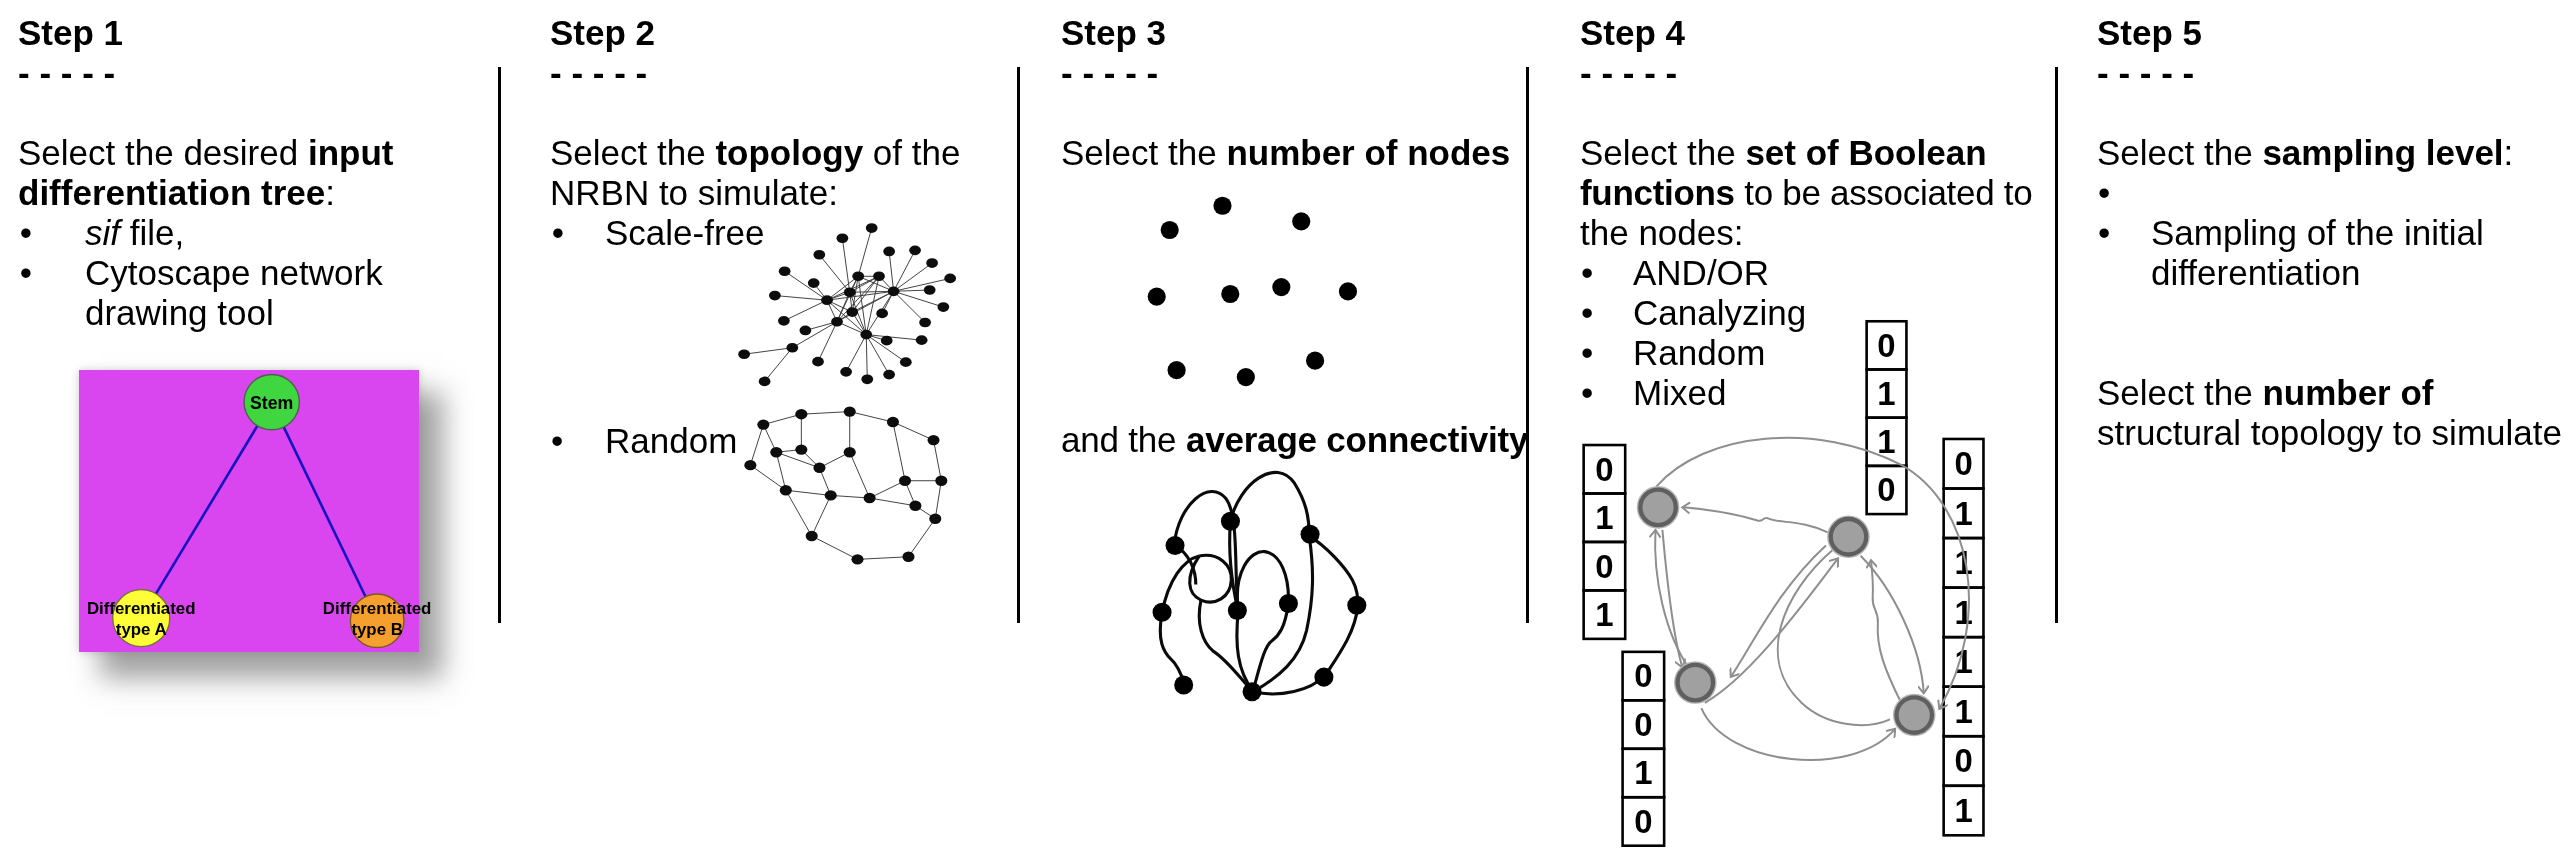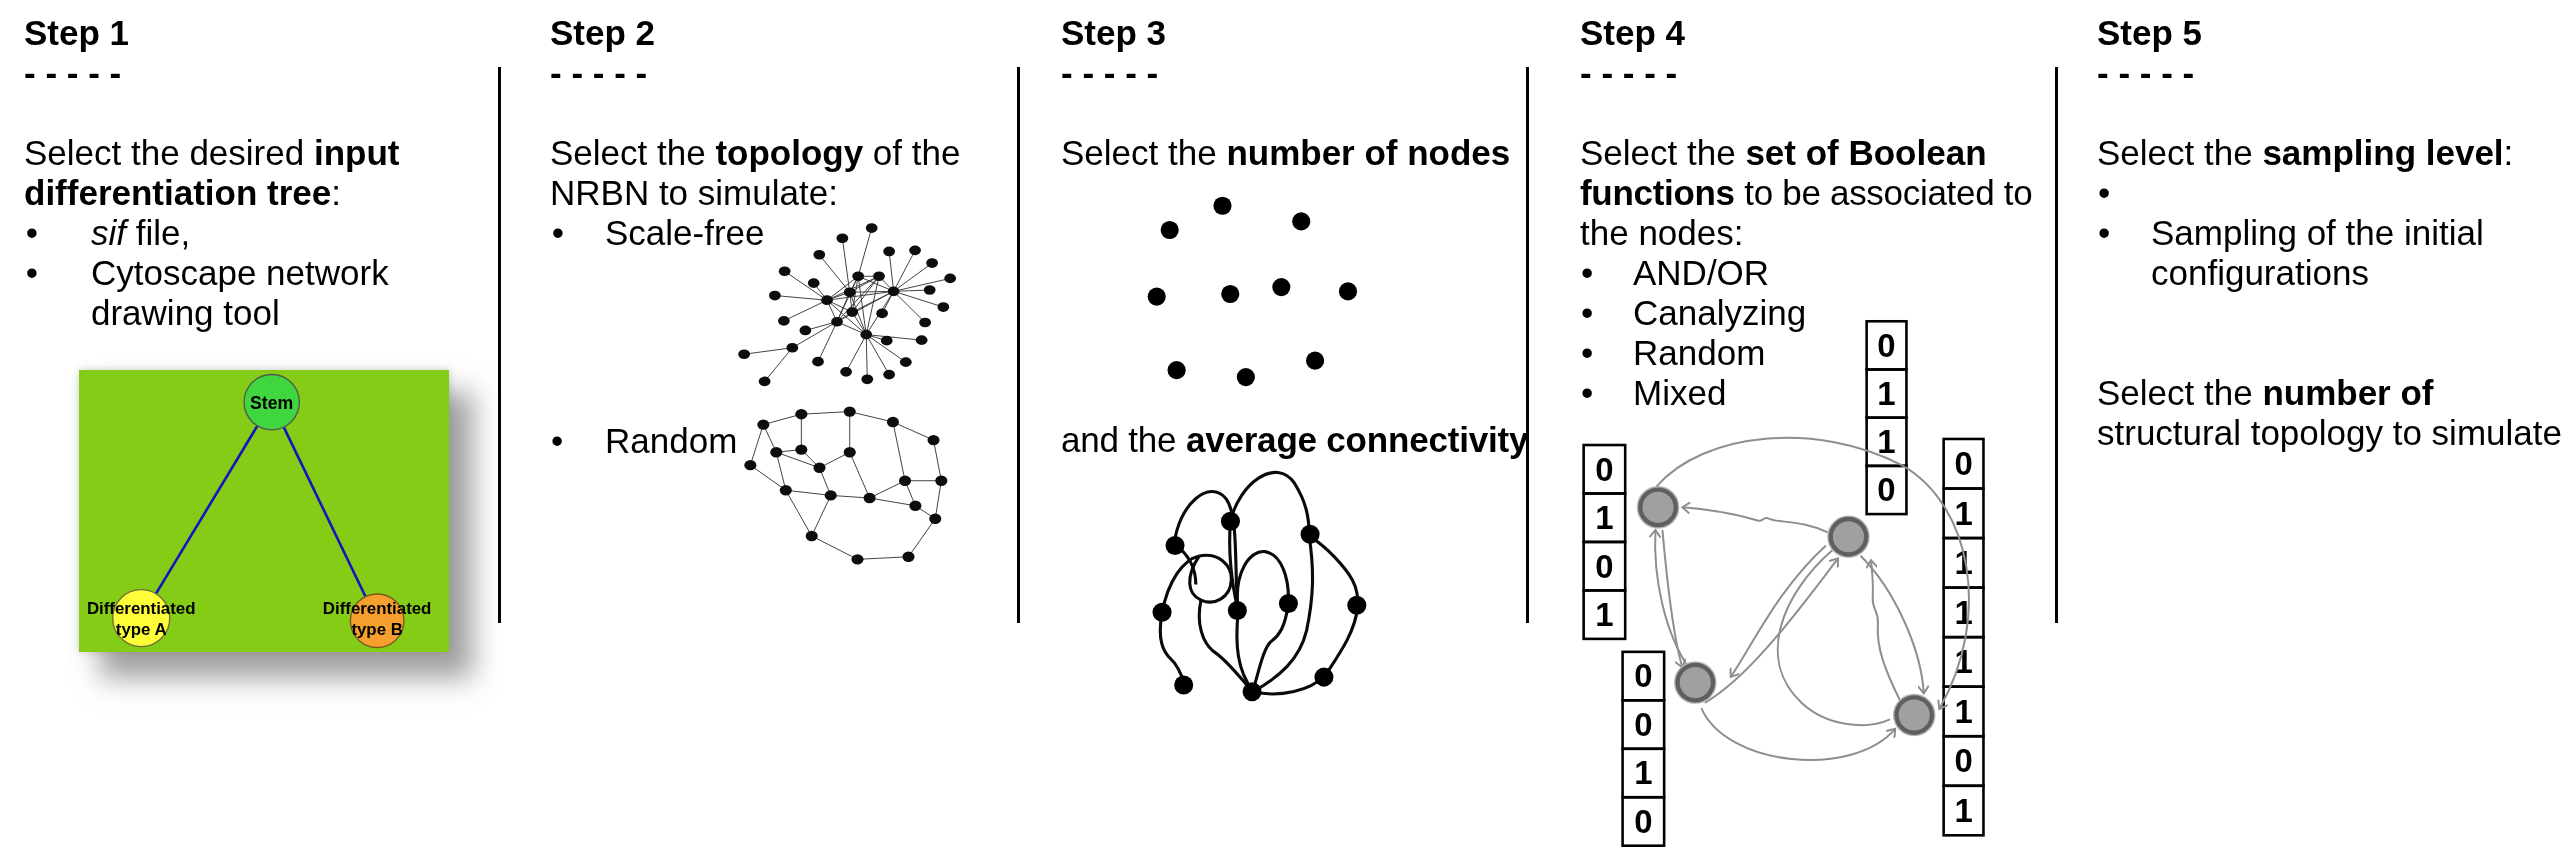--- a/index.html
+++ b/index.html
@@ -9,21 +9,21 @@
 b{font-weight:bold}
 .bu{position:absolute}
 .vln{position:absolute;width:3px;background:#000;top:67px;height:556px}
 </style></head><body>
 
 <div class="vln" style="left:498px"></div>
 <div class="vln" style="left:1017px"></div>
 <div class="vln" style="left:1526px"></div>
 <div class="vln" style="left:2055px"></div>
 
-<div class="col" style="left:24px">
+<div class="col" style="left:18px">
 <div class="ln"><b>Step 1</b></div>
 <div class="ln"><b>- - - - -</b></div>
 <div class="ln">&nbsp;</div>
 <div class="ln">Select the desired <b>input</b></div>
 <div class="ln"><b>differentiation tree</b>:</div>
 <div class="ln"><span class="bu" style="left:1.7px">•</span><span style="padding-left:67px"><i>sif</i> file,</span></div>
 <div class="ln"><span class="bu" style="left:1.7px">•</span><span style="padding-left:67px">Cytoscape network</span></div>
 <div class="ln"><span style="padding-left:67px">drawing tool</span></div>
 </div>
 
@@ -62,28 +62,28 @@
 <div class="ln"><span class="bu" style="left:0.9px">•</span><span style="padding-left:53px">Mixed</span></div>
 </div>
 
 <div class="col" style="left:2097px">
 <div class="ln"><b>Step 5</b></div>
 <div class="ln"><b>- - - - -</b></div>
 <div class="ln">&nbsp;</div>
 <div class="ln">Select the <b>sampling level</b>:</div>
 <div class="ln"><span class="bu" style="left:0.9px">•</span></div>
 <div class="ln"><span class="bu" style="left:0.9px">•</span><span style="padding-left:54px">Sampling of the initial</span></div>
-<div class="ln"><span style="padding-left:54px">configurations</span></div>
+<div class="ln"><span style="padding-left:54px">differentiation</span></div>
 <div class="ln">&nbsp;</div>
 <div class="ln">&nbsp;</div>
 <div class="ln">Select the <b>number of</b></div>
 <div class="ln">structural topology to simulate</div>
 </div>
 
-<div style="position:absolute;left:79px;top:370px;width:370px;height:282px;background:#84cc16;box-shadow:22.5px 24px 26px 1.7px rgba(115,115,115,0.68), 0 0 7.8px rgba(135,135,135,0.4)">
+<div style="position:absolute;left:79px;top:370px;width:340px;height:282px;background:#d946ef;box-shadow:22.5px 24px 26px 1.7px rgba(115,115,115,0.68), 0 0 7.8px rgba(135,135,135,0.4)">
 <svg width="350" height="282" viewBox="0 0 405 326" style="overflow:visible;font-size:40px">
 <line x1="223" y1="37" x2="72" y2="287" stroke="#1515c0" stroke-width="3"></line>
 <line x1="223" y1="37" x2="345" y2="290" stroke="#1515c0" stroke-width="3"></line>
 <circle cx="223" cy="37" r="32" fill="#3fd63f" stroke="#4f5f4f" stroke-width="1.6"></circle>
 <circle cx="72" cy="287" r="33" fill="#fdfd38" stroke="#6f6f3a" stroke-width="1.6"></circle>
 <circle cx="345" cy="290" r="31" fill="#f5a02e" stroke="#7a5a20" stroke-width="1.6"></circle>
 <text x="223" y="45.5" font-size="20.5" font-weight="bold" text-anchor="middle">Stem</text>
 <text x="72" y="282" font-size="19.5" font-weight="bold" text-anchor="middle">Differentiated</text>
 <text x="72" y="307" font-size="19.5" font-weight="bold" text-anchor="middle">type A</text>
 <text x="345" y="282" font-size="19.5" font-weight="bold" text-anchor="middle">Differentiated</text>

